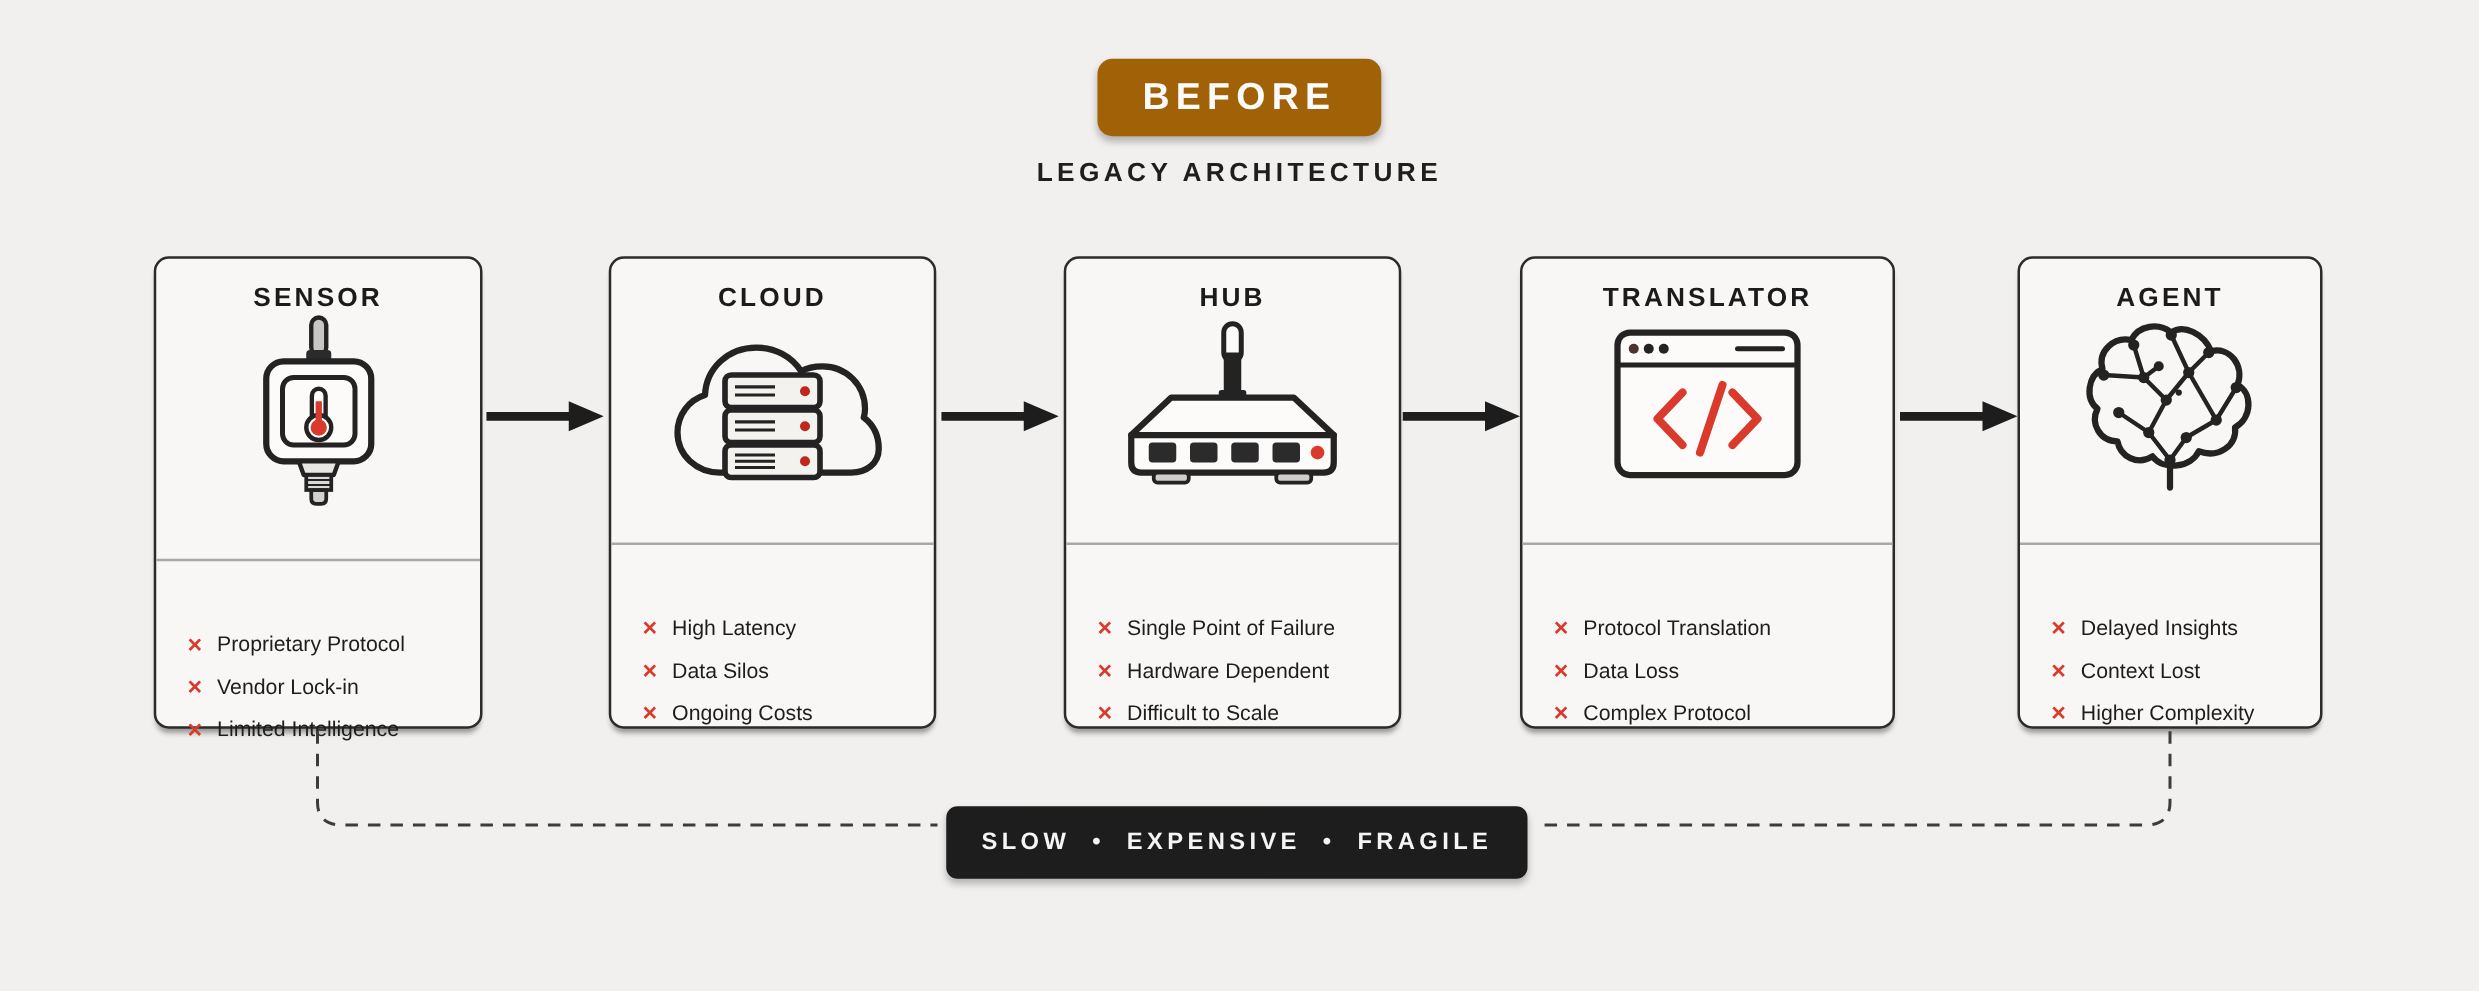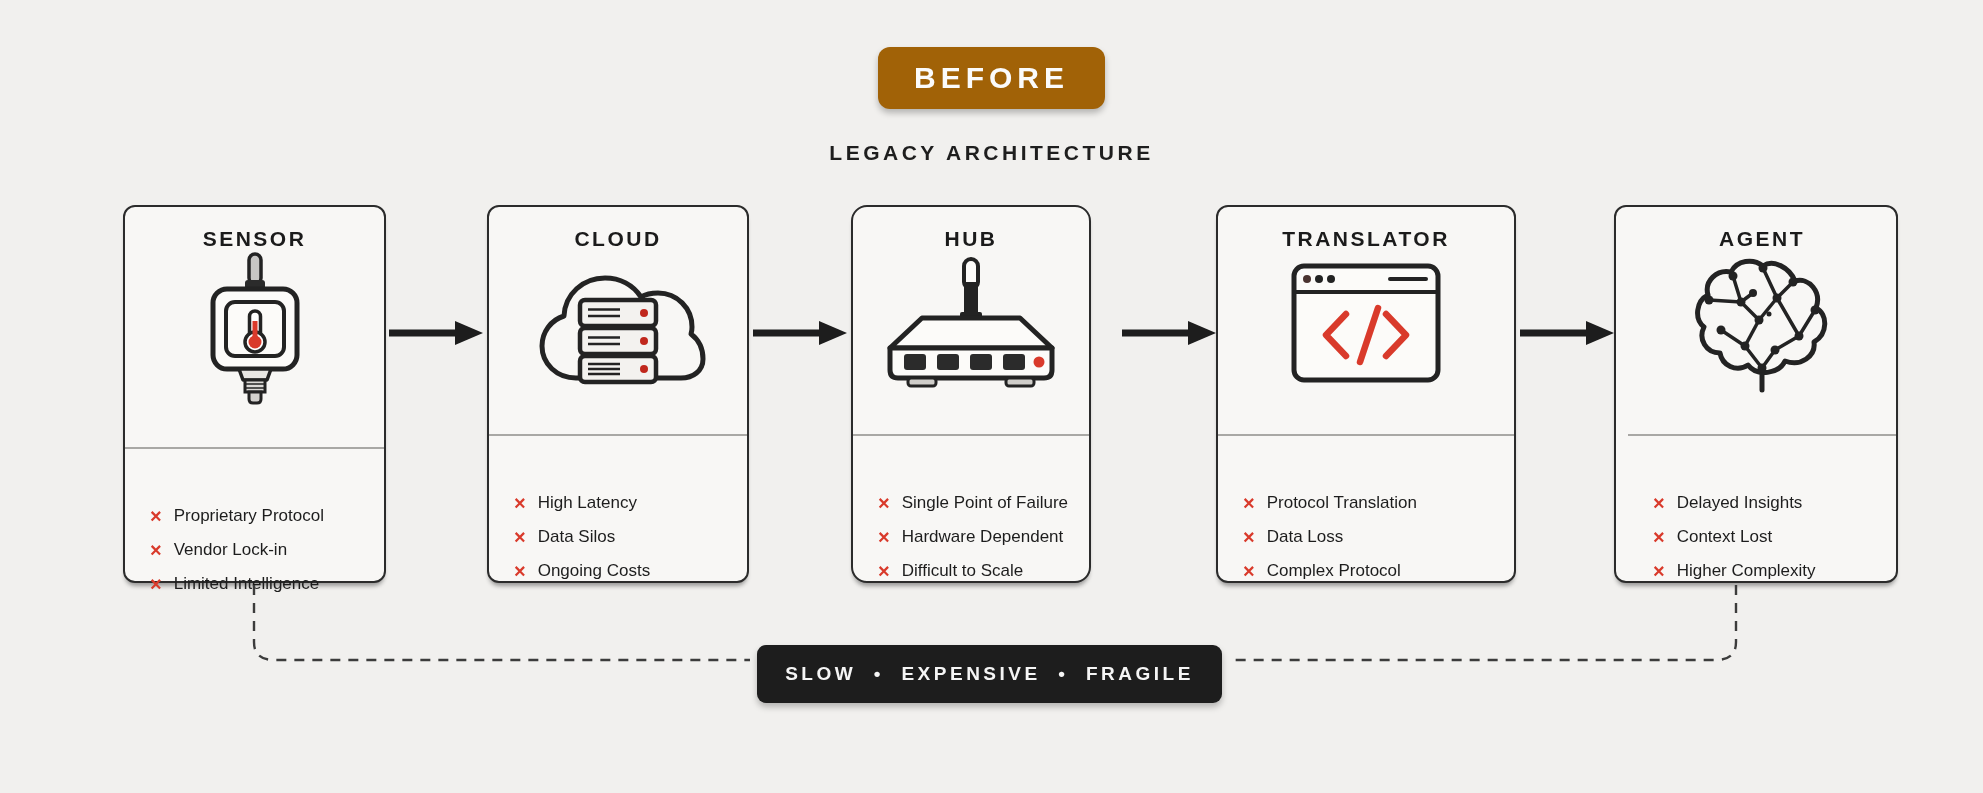--- a/index.html
+++ b/index.html
@@ -15,40 +15,40 @@
   .header{position:absolute;left:0;top:0;width:100%;text-align:center;}
   .before-badge{
     display:inline-block;margin-top:47px;
     background:#a16207;color:#fbfbfb;
     border-radius:12px;
     padding:14px 36px;
     font-size:30px;font-weight:bold;letter-spacing:5px;
     box-shadow:0 4px 6px rgba(0,0,0,.25);
   }
   .subtitle{
-    margin-top:32px;
+    margin-top:18px;
     font-size:21px;font-weight:600;letter-spacing:3.5px;
     color:#1e1e1e;
   }
   
   .card{
     position:absolute;top:205px;height:378px;
     background:#f8f7f5;
     border:2.5px solid #2b2b2b;
     border-radius:12px;
     box-sizing:border-box;
     display:flex;flex-direction:column;
     box-shadow:0 5px 4px -2px rgba(25,25,25,.4);
     gap:40px;
   }
   .card-0{left:123px;width:263px;}
   .card-1{left:487px;width:262px;text-align:center;}
-  .card-2{left:851px;width:240px;border-radius:16px;}
+  .card-2{left:851px;width:270px;}
   .card-3{left:1216px;width:300px;}
-  .card-4{left:1614px;width:284px;padding-left:12px;}
+  .card-4{left:1614px;width:244px;}
   .card-top{height:241px;display:flex;flex-direction:column;align-items:center;}
   .card-title{
     margin-top:20px;
     font-size:21px;font-weight:bold;letter-spacing:2.5px;
     color:#1b1b1b;
   }
   .card-icon{flex:1;display:flex;align-items:center;justify-content:center;}
   .divider{border-top:2px solid #a9a8a5;width:100%;}
   .issues{padding:17px 8px 0 25px;display:flex;flex-direction:column;gap:14px;}
   .issue{display:flex;align-items:center;gap:12px;font-size:17px;color:#1d1d1d;white-space:nowrap;}

